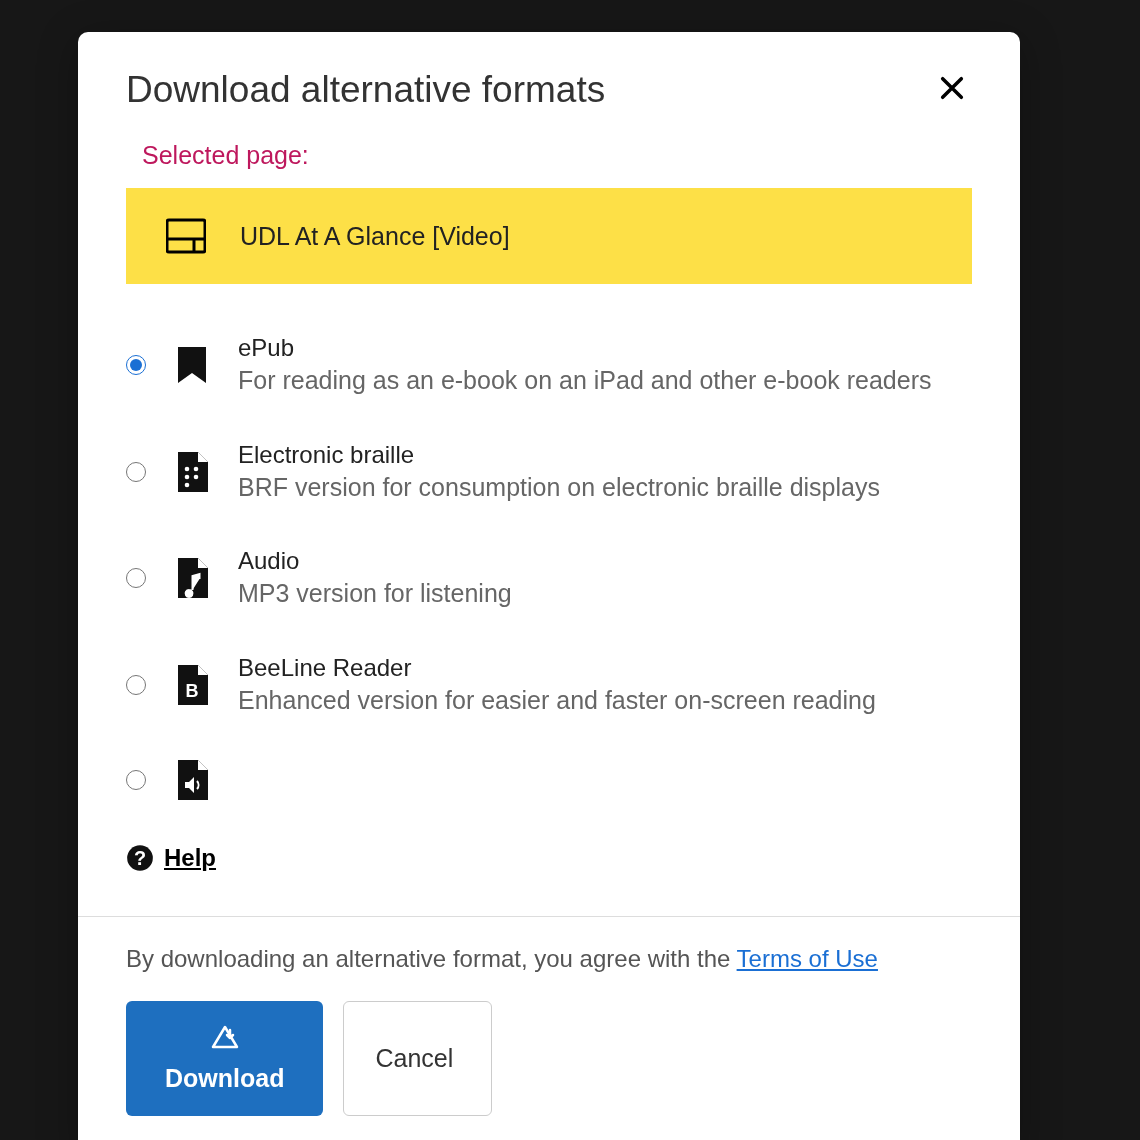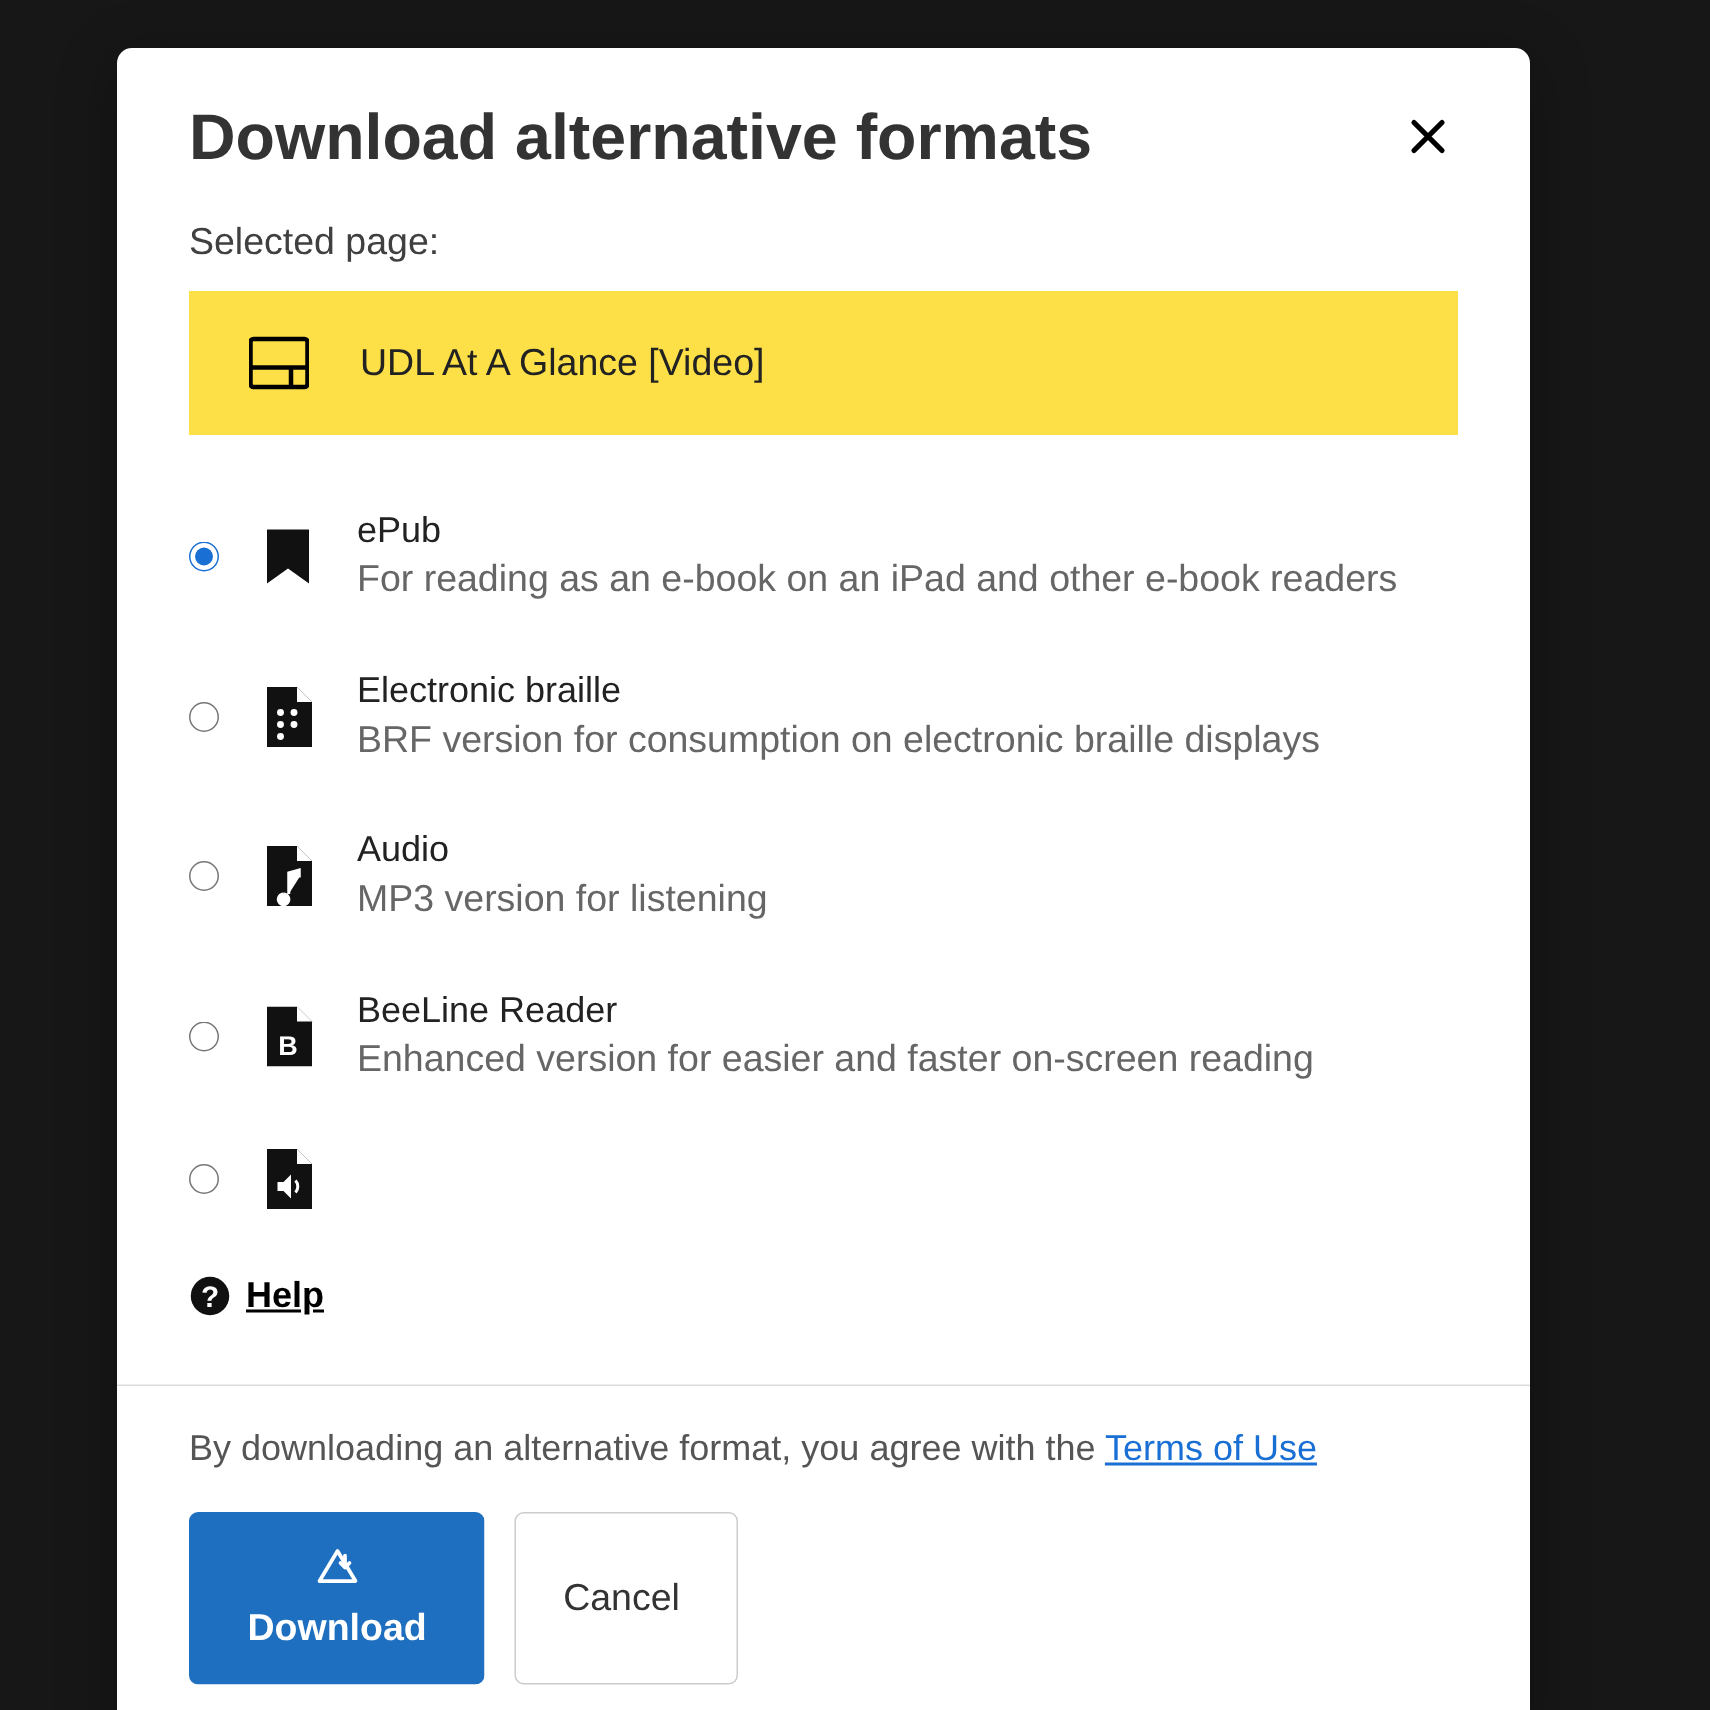--- a/index.html
+++ b/index.html
@@ -28,38 +28,39 @@
     overflow: hidden;
     min-height: 1060px;
   }
   .modal-header {
     display: flex;
     justify-content: space-between;
     align-items: center;
     padding: 36px 48px 0 48px;
   }
   .modal-title {
-    font-size: 43px;
-    font-weight: 700;
+    font-size: 37px;
+    font-weight: 400;
     color: #333;
   }
   .close-btn {
     background: none;
     border: none;
     cursor: pointer;
     padding: 6px;
   }
   .close-btn svg { width: 28px; height: 28px; }
   .body {
     padding: 30px 48px 0 48px;
   }
   .sel-label {
     font-size: 25px;
-    color: #404040;
+    color: #be185d;
     margin-bottom: 18px;
+    margin-left: 16px;
   }
   .page-box {
     background: #fde047;
     padding: 30px 40px;
     display: flex;
     align-items: center;
     gap: 34px;
     margin-bottom: 50px;
   }
   .page-icon svg { width: 40px; height: 36px; display:block;}

